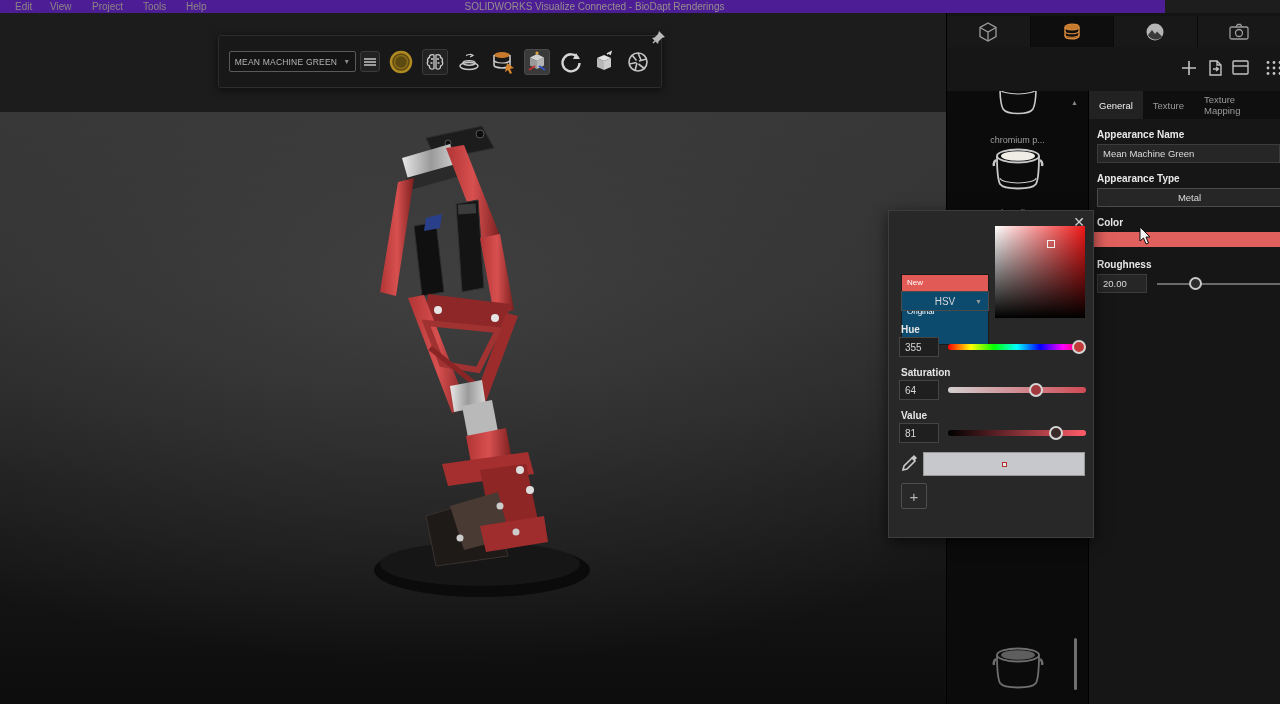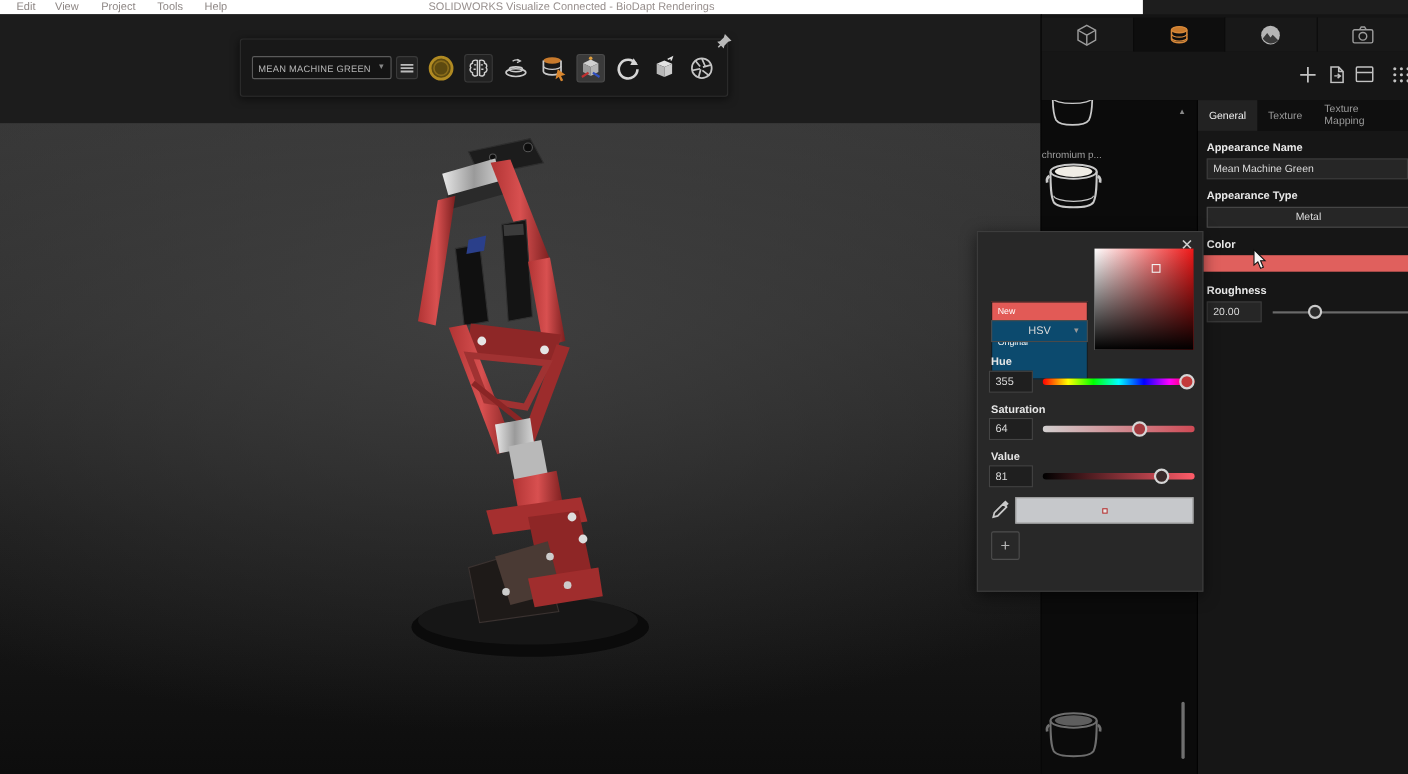--- a/index.html
+++ b/index.html
@@ -1,24 +1,24 @@
 <!DOCTYPE html>
 <html><head>
 <meta charset="utf-8">
 <style>
   * { margin:0; padding:0; box-sizing:border-box; }
   html,body { width:1280px; height:704px; overflow:hidden; background:#1d1d1d;
     font-family:"Liberation Sans", sans-serif; }
   .abs { position:absolute; }
 
   
-  #menubar { position:absolute; left:0; top:0; width:1039px; height:13px;
-    background:#ffffff; color:#8d8684; font-size:10px; overflow:hidden; }
+  #menubar { position:absolute; left:0; top:0; width:1165px; height:13px;
+    background:#4c1d95; color:#8d8684; font-size:10px; overflow:hidden; }
   #menubar .menu-item { position:absolute; top:1px; cursor:default; }
-  #menubar .win-title { position:absolute; top:1px; left:0; width:100%;
+  #menubar .win-title { position:absolute; top:1px; left:12px; width:100%;
     text-align:center; color:#978f8d; font-size:10px; }
 
   
   #viewport { position:absolute; left:0; top:13px; width:946px; height:691px;
     background:#1c1c1c; }
   #render-canvas { position:absolute; left:0; top:99px; width:946px; height:592px;
     background:
       radial-gradient(ellipse 120% 90% at 46% 30%, rgba(66,66,66,.85), rgba(0,0,0,0) 70%),
       linear-gradient(180deg,#353535 0%, #2c2c2c 30%, #1a1a1a 62%, #0d0d0d 100%);
   }
@@ -44,21 +44,21 @@
   .panel-tab { flex:1; display:flex; align-items:center; justify-content:center;
     background:#181818; border-right:1px solid #0a0a0a; }
   .panel-tab.active { background:#0e0e0e; }
   #panel-actions { position:absolute; left:0; top:34px; width:334px; height:44px;
     background:#161616; }
   .act-icon { position:absolute; top:13px; color:#b9b9b9; }
 
   
   #library { position:absolute; left:0; top:78px; width:141px; height:613px;
     background:#0b0b0b; overflow:hidden; }
-  .lib-item { position:absolute; left:0; width:141px; text-align:left; }
+  .lib-item { position:absolute; left:0; width:141px; text-align:center; }
   .lib-label { color:#9f9f9f; font-size:9px; margin-top:2px; }
   #lib-scroll-up { position:absolute; right:10px; top:8px; color:#8a8a8a; font-size:7px; }
   #lib-scrollbar { position:absolute; right:11px; top:547px; width:3px; height:52px;
     background:#6f6f6f; border-radius:2px; }
 
   
   #props { position:absolute; left:141px; top:78px; width:193px; height:613px;
     background:#161616; border-left:1px solid #000; }
   #prop-tabs { display:flex; height:28px; background:#0f0f0f; font-size:9.5px; }
   .prop-tab { padding:0 10px; display:flex; align-items:center; color:#9a9a9a; }

